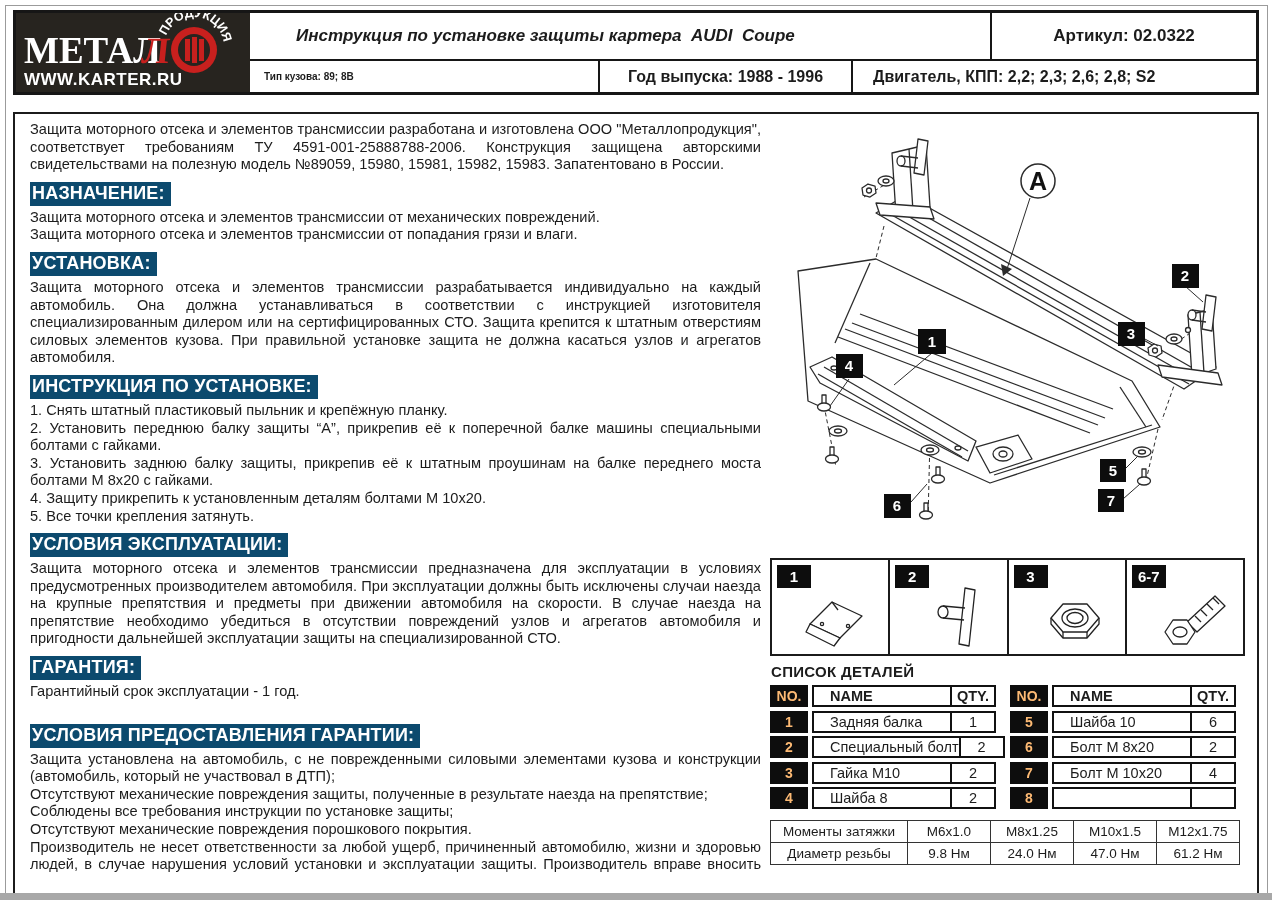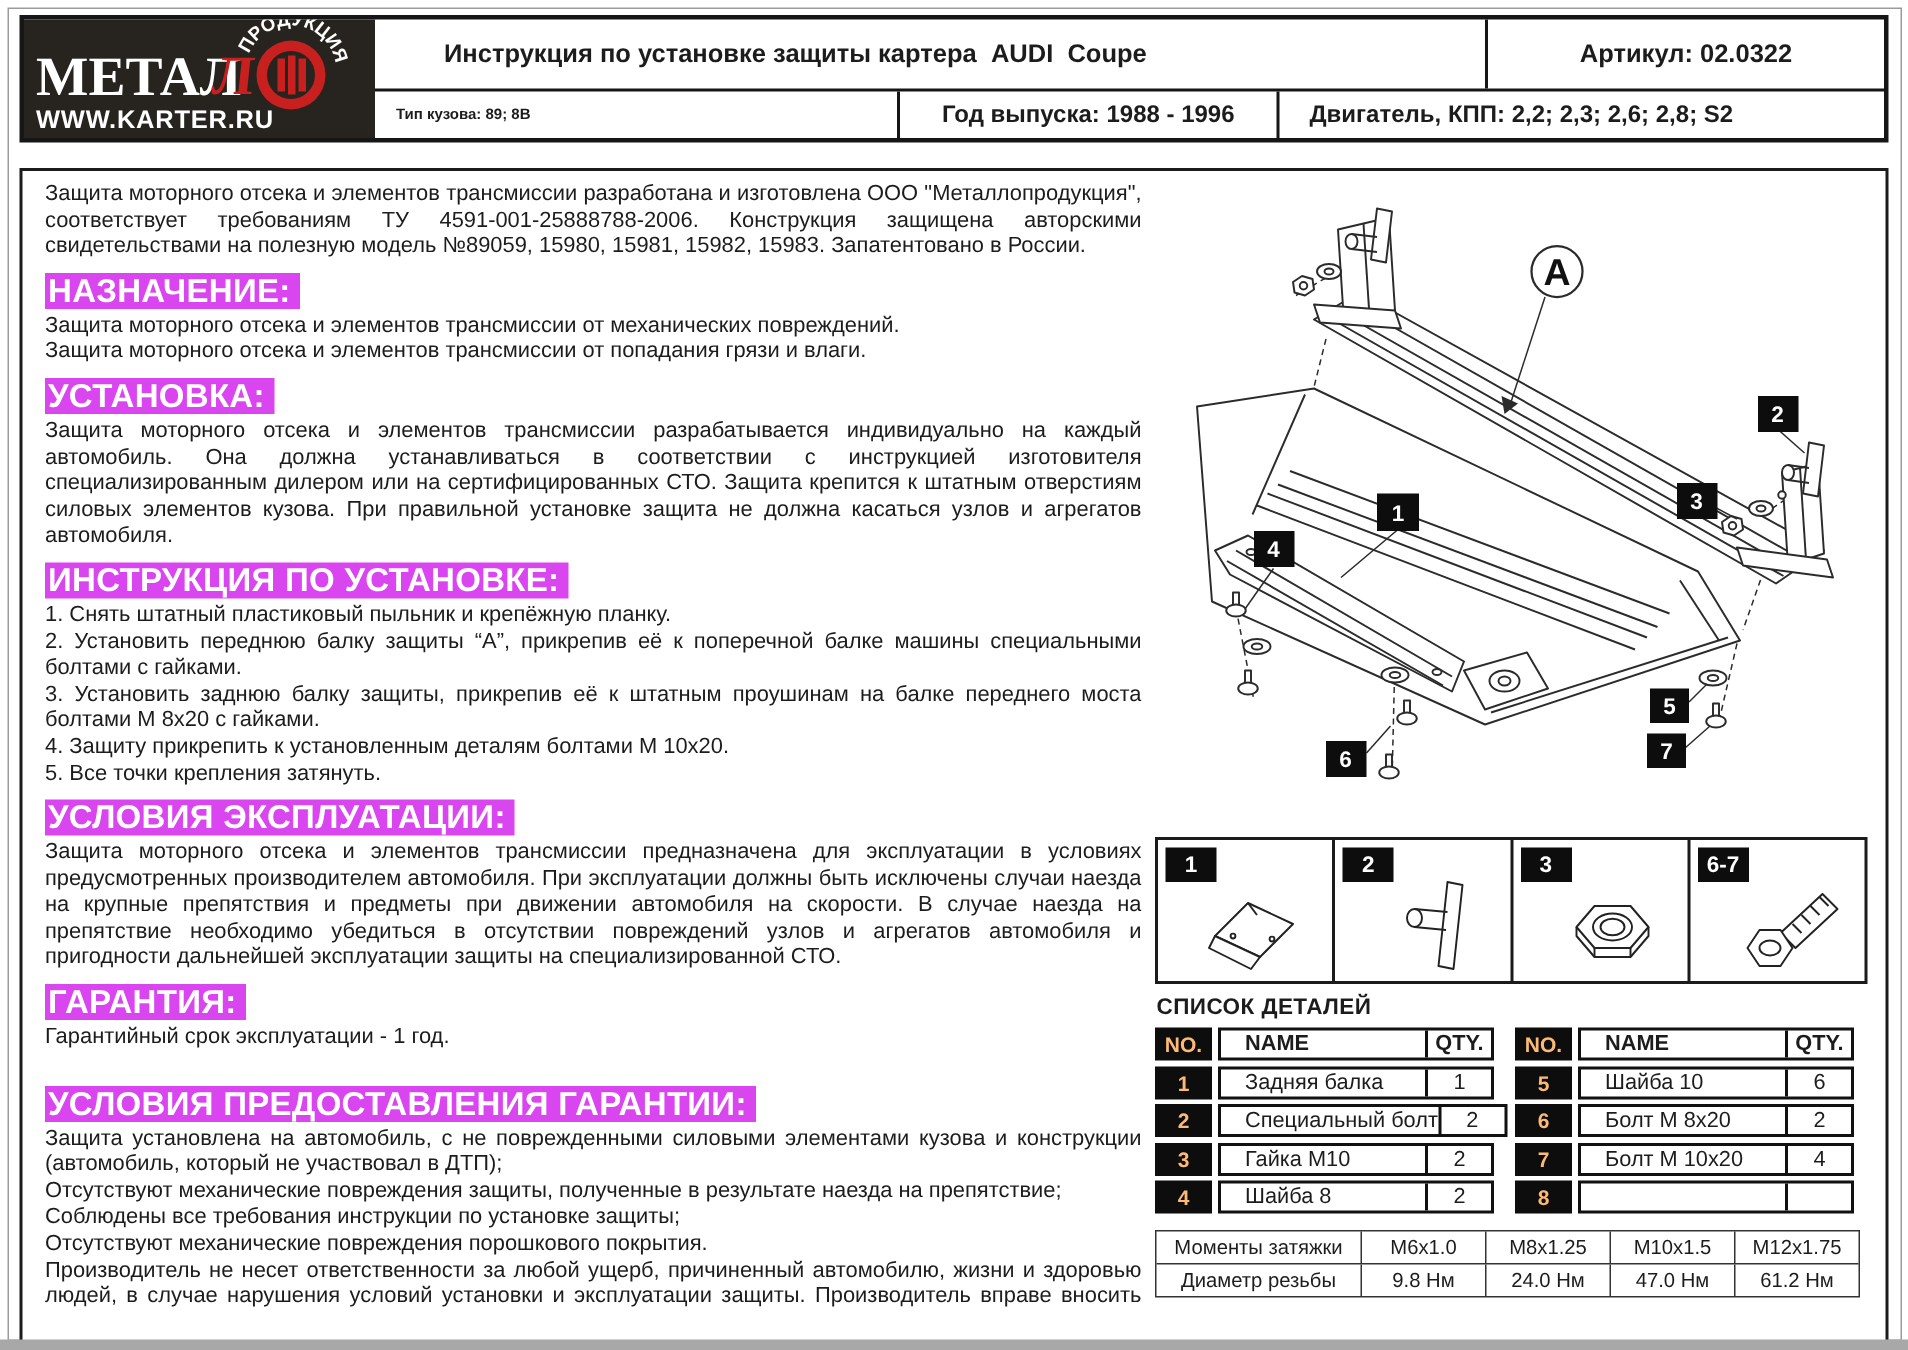--- a/index.html
+++ b/index.html
@@ -7,38 +7,38 @@
         font-family:"Liberation Sans",sans-serif;color:#1c1c1c;}
   .scan-frame{position:absolute;left:5px;top:5px;right:4px;bottom:6px;border:1px solid #9b9b9b;pointer-events:none;}
   .bottom-strip{position:absolute;left:0;right:0;bottom:0;height:7px;background:#a8a8a8;}
 
   
   .header-box{position:absolute;left:13px;top:10px;width:1246px;height:85px;border:3px solid #161616;
               box-sizing:border-box;display:flex;background:#fff;}
   .logo-cell{width:234px;flex:none;background:#27241f;position:relative;}
   .header-right{flex:1;display:flex;flex-direction:column;}
   .h-row1{height:46px;display:flex;border-bottom:2px solid #161616;}
-  .h-title{flex:1;display:flex;align-items:center;padding-left:46px;font-size:17px;font-weight:bold;white-space:pre-wrap;}
+  .h-title{flex:1;display:flex;align-items:center;padding-left:46px;font-size:17px;font-weight:bold;white-space:pre-wrap;font-style:italic;}
   .h-art{width:264px;flex:none;border-left:2px solid #161616;display:flex;align-items:center;justify-content:center;
          font-size:17px;font-weight:bold;}
   .h-row2{flex:1;display:flex;}
   .h-c1{width:348px;flex:none;box-sizing:border-box;padding-left:14px;display:flex;align-items:center;
         font-size:10px;font-weight:bold;}
   .h-c2{width:255px;flex:none;border-left:2px solid #161616;border-right:2px solid #161616;box-sizing:border-box;
         display:flex;align-items:center;justify-content:center;font-size:16px;font-weight:bold;}
   .h-c3{flex:1;padding-left:20px;display:flex;align-items:center;font-size:16px;font-weight:bold;}
 
   
   .main-box{position:absolute;left:13px;top:112px;width:1246px;height:810px;border:2px solid #1b1b1b;
             box-sizing:border-box;background:#fff;}
 
   .text-col{position:absolute;left:15px;top:7px;width:731px;font-size:14.6px;line-height:17.6px;
             text-align:justify;overflow:hidden;height:752px;}
   .text-col p{margin:0;}
-  .black-label{display:inline-block;background:#d946ef;color:#fff;font-weight:bold;font-size:22px;line-height:21px;
+  .black-label{display:inline-block;background:#0c4a6e;color:#fff;font-weight:bold;font-size:18px;line-height:21px;
                padding:1px 6px 2px 2px;margin:8px 0 3px;letter-spacing:0.2px;text-align:left;}
   .mt-lg{margin-top:23px;}
 
   .diagram{position:absolute;left:757px;top:4px;width:482px;height:440px;}
 
   
   .legend{position:absolute;left:755px;top:444px;width:475px;height:98px;border:2px solid #1b1b1b;
           box-sizing:border-box;display:flex;}
   .legend-cell{flex:1;border-right:2px solid #1b1b1b;position:relative;}
   .legend-cell:last-child{border-right:none;}

